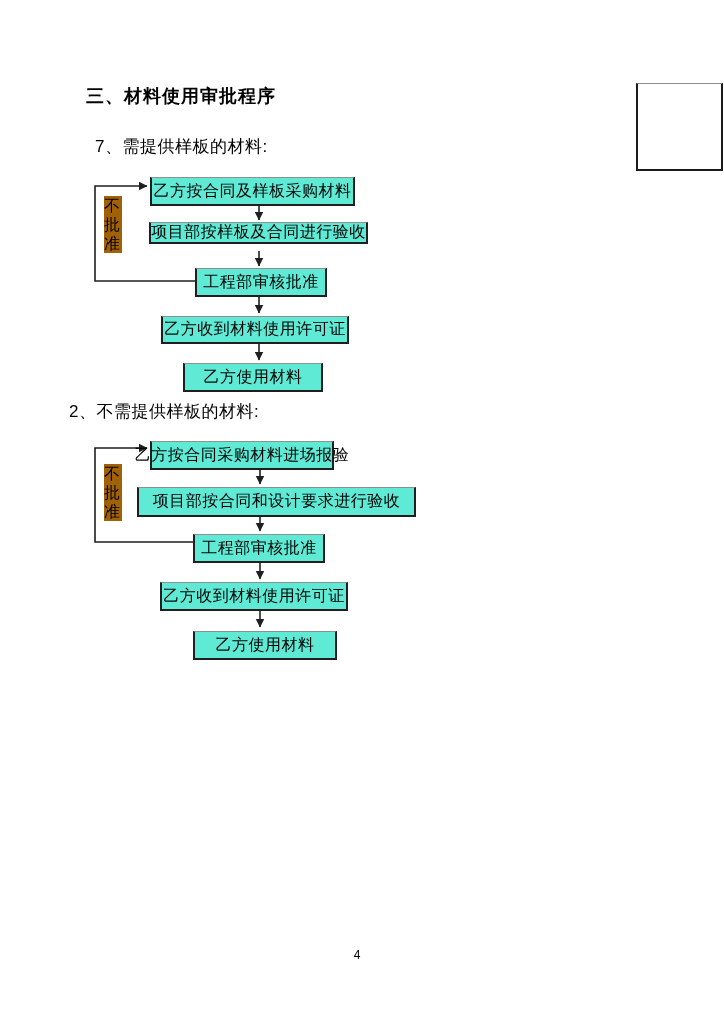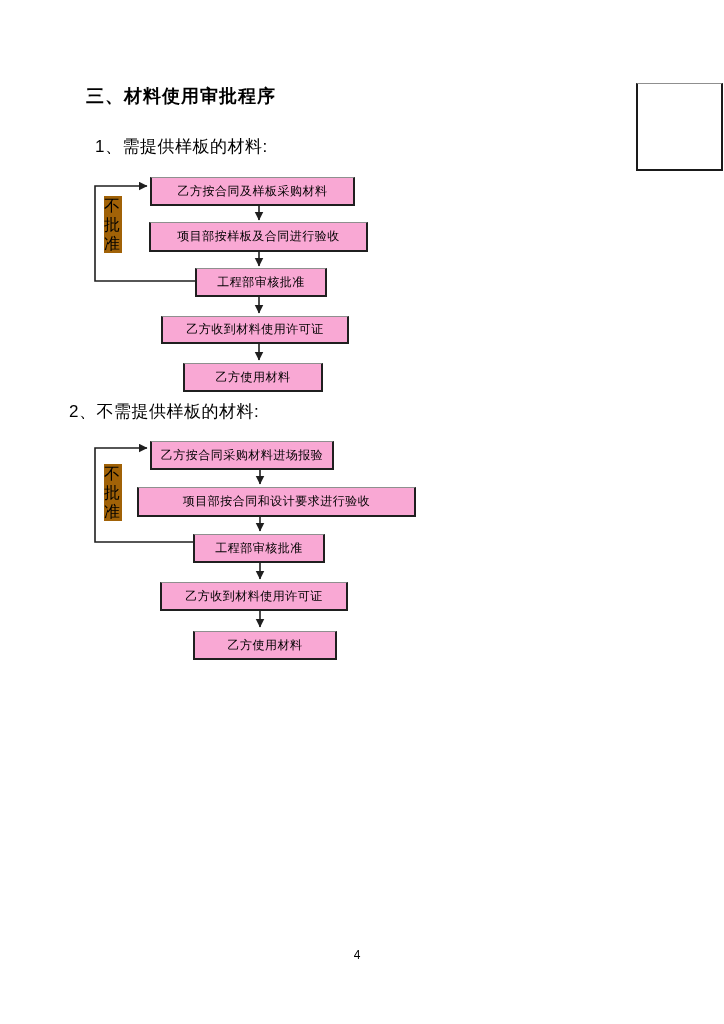--- a/index.html
+++ b/index.html
@@ -25,28 +25,28 @@
     position: absolute;
     font-size: 17px;
     letter-spacing: 0.5px;
     white-space: nowrap;
   }
   .sub1 { left: 95px;  top: 135px; }
   .sub2 { left: 69px;  top: 400px; }
   .fbox {
     position: absolute;
     box-sizing: border-box;
-    background: #f9a8d4;
+    background: #5eead4;
     border-style: solid;
     border-width: 1px 2px 2px 2px;
     border-color: #8f8f8f #1f1f1f #1f1f1f #1f1f1f;
     display: flex;
     align-items: center;
     justify-content: center;
-    font-size: 12px;
+    font-size: 16px;
     letter-spacing: 0.5px;
     white-space: nowrap;
     z-index: 2;
   }
   .vlabel {
     position: absolute;
     width: 18px;
     font-size: 16px;
     line-height: 19px;
     word-break: break-all;
@@ -81,21 +81,21 @@
     font-size: 12px;
   }
 </style>
 </head>
 <body>
 
 <div class="page">
 
   <div class="section-title">三、材料使用审批程序</div>
 
-  <div class="sub-heading sub1">1、需提供样板的材料:</div>
+  <div class="sub-heading sub1">7、需提供样板的材料:</div>
   <div class="sub-heading sub2">2、不需提供样板的材料:</div>
 
   <svg class="connectors" width="724" height="1024" viewBox="0 0 724 1024">
     <defs>
       <marker id="arw" markerUnits="userSpaceOnUse" markerWidth="10" markerHeight="10" refX="8.5" refY="4.5" orient="auto">
         <path d="M0,0 L9,4.5 L0,9 Z" fill="#1f1f1f"></path>
       </marker>
     </defs>
 
     <g stroke="#1f1f1f" stroke-width="1.6" fill="none">
@@ -109,21 +109,21 @@
     <g stroke="#1f1f1f" stroke-width="1.6" fill="none">
       <line x1="260" y1="470" x2="260" y2="484" marker-end="url(#arw)"></line>
       <line x1="260" y1="516" x2="260" y2="531" marker-end="url(#arw)"></line>
       <line x1="260" y1="563" x2="260" y2="579" marker-end="url(#arw)"></line>
       <line x1="260" y1="611" x2="260" y2="627" marker-end="url(#arw)"></line>
       <polyline points="194,542 95,542 95,448 147,448" marker-end="url(#arw)"></polyline>
     </g>
   </svg>
 
   <div class="fbox" style="left:150px; top:177px; width:205px; height:29px">乙方按合同及样板采购材料</div>
-  <div class="fbox" style="left:149px; top:222px; width:219px; height:30px">项目部按样板及合同进行验收</div>
+  <div class="fbox" style="left:149px; top:222px; width:219px; height:22px">项目部按样板及合同进行验收</div>
   <div class="fbox" style="left:195px; top:268px; width:132px; height:29px">工程部审核批准</div>
   <div class="fbox" style="left:161px; top:316px; width:188px; height:28px">乙方收到材料使用许可证</div>
   <div class="fbox" style="left:183px; top:363px; width:140px; height:29px">乙方使用材料</div>
   <div class="vlabel" style="left:104px; top:196px">不批准</div>
 
   <div class="fbox" style="left:150px; top:441px; width:184px; height:29px">乙方按合同采购材料进场报验</div>
   <div class="fbox" style="left:137px; top:487px; width:279px; height:30px">项目部按合同和设计要求进行验收</div>
   <div class="fbox" style="left:193px; top:534px; width:132px; height:29px">工程部审核批准</div>
   <div class="fbox" style="left:160px; top:582px; width:188px; height:29px">乙方收到材料使用许可证</div>
   <div class="fbox" style="left:193px; top:631px; width:144px; height:29px">乙方使用材料</div>

